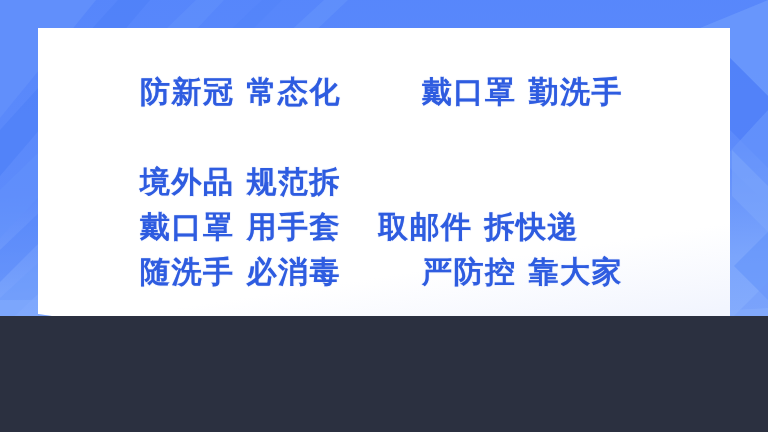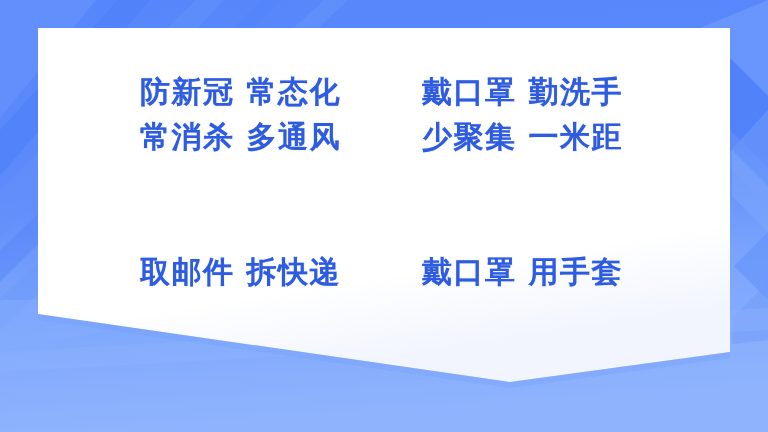--- a/index.html
+++ b/index.html
@@ -3,21 +3,21 @@
 <meta charset="utf-8">
 <style>
   html, body {
     margin: 0;
     padding: 0;
     background: #2b3040;
   }
   #poster {
     position: relative;
     width: 768px;
-    height: 432px;
+    height: 316px;
     overflow: hidden;
     font-family: "DejaVu Sans", "Liberation Sans", sans-serif;
     background: linear-gradient(175deg, #5686fb 0%, #5c8afb 42%, #74a0fc 62%, #8db1fd 100%);
   }
 
   
   .bg-layer {
     position: absolute;
     inset: 0;
     overflow: hidden;
@@ -122,32 +122,33 @@
     </svg>
   </div>
 
   <div class="slogans">
 
     <div class="slogan-row">
       <div class="slogan-cell col-left">防新冠 常态化</div>
       <div class="slogan-cell col-right">戴口罩 勤洗手</div>
     </div>
 
-    <div class="slogan-row">
-      <div class="slogan-cell col-left">常消杀 多通风</div>
-      <div class="slogan-cell col-right">少聚集 一米距</div>
-    </div>
 
     <div class="slogan-row">
     </div>
 
     <div class="slogan-row">
+      <div class="slogan-cell col-right">境外品 规范拆</div>
     </div>
 
     <div class="slogan-row">
+      <div class="slogan-cell col-right">戴口罩 用手套</div>
       <div class="slogan-cell col-left">取邮件 拆快递</div>
-      <div class="slogan-cell col-right">戴口罩 用手套</div>
     </div>
 
+    <div class="slogan-row">
+      <div class="slogan-cell col-left">随洗手 必消毒</div>
+      <div class="slogan-cell col-right">严防控 靠大家</div>
+    </div>
 
   </div>
 
 </div>
 
 </body></html>

